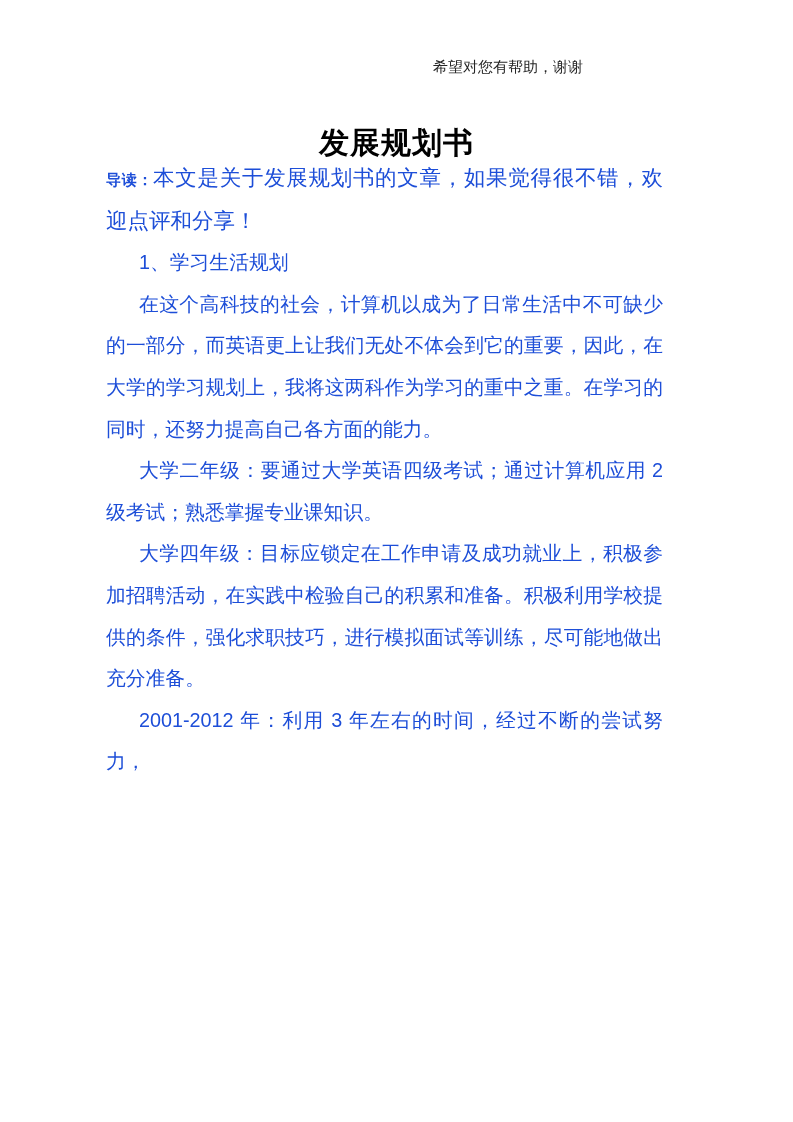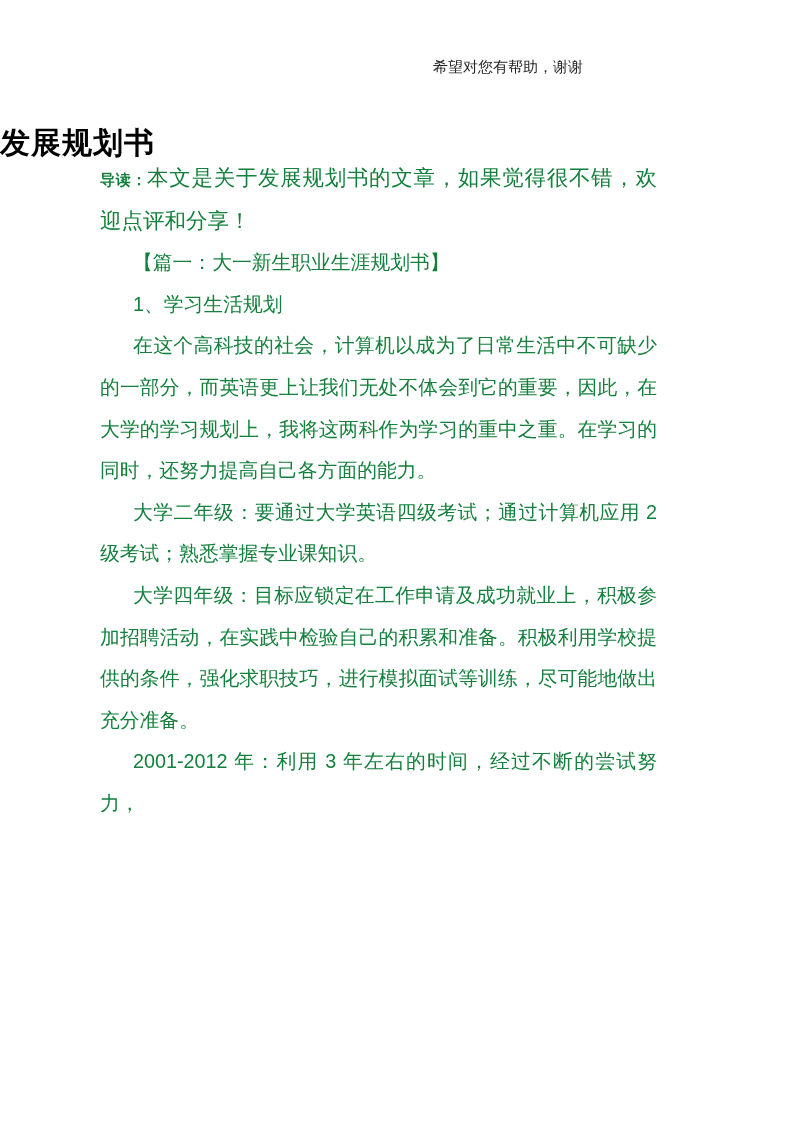--- a/index.html
+++ b/index.html
@@ -23,35 +23,36 @@
     font-size: 15px;
     line-height: 20px;
     color: #262626;
     white-space: nowrap;
   }
   .doc-title {
     position: absolute;
     top: 101px;
     left: 0;
     width: 100%;
+    text-align: center;
     font-size: 30px;
     line-height: 44px;
     font-weight: bold;
     color: #000000;
     letter-spacing: 1px;
   }
   .doc-body {
     position: absolute;
-    left: 100px;
+    left: 106px;
     top: 158px;
     width: 557px;
     font-size: 19.8px;
     line-height: 41.6px;
     text-align: justify;
-    color: #15803d;
+    color: #1d4ed8;
   }
   .doc-body p {
     margin: 0;
     padding: 0;
   }
   .para {
     text-indent: 33px;
   }
   .lead-para {
     text-indent: 0;
@@ -74,21 +75,20 @@
   <div class="doc-header">希望对您有帮助，谢谢</div>
 
   <h1 class="doc-title">发展规划书</h1>
 
   <div class="doc-body">
 
     <p class="lead-para">
       <span class="lead-label">导读：</span><span class="lead-text">本文是关于发展规划书的文章，如果觉得很不错，欢迎点评和分享！</span>
     </p>
 
-    <p class="para">【篇一：大一新生职业生涯规划书】</p>
 
     <p class="para">1、学习生活规划</p>
 
     <p class="para">在这个高科技的社会，计算机以成为了日常生活中不可缺少的一部分，而英语更上让我们无处不体会到它的重要，因此，在大学的学习规划上，我将这两科作为学习的重中之重。在学习的同时，还努力提高自己各方面的能力。</p>
 
 
     <p class="para">大学二年级：要通过大学英语四级考试；通过计算机应用 2 级考试；熟悉掌握专业课知识。</p>
 
 
     <p class="para">大学四年级：目标应锁定在工作申请及成功就业上，积极参加招聘活动，在实践中检验自己的积累和准备。积极利用学校提供的条件，强化求职技巧，进行模拟面试等训练，尽可能地做出充分准备。</p>

